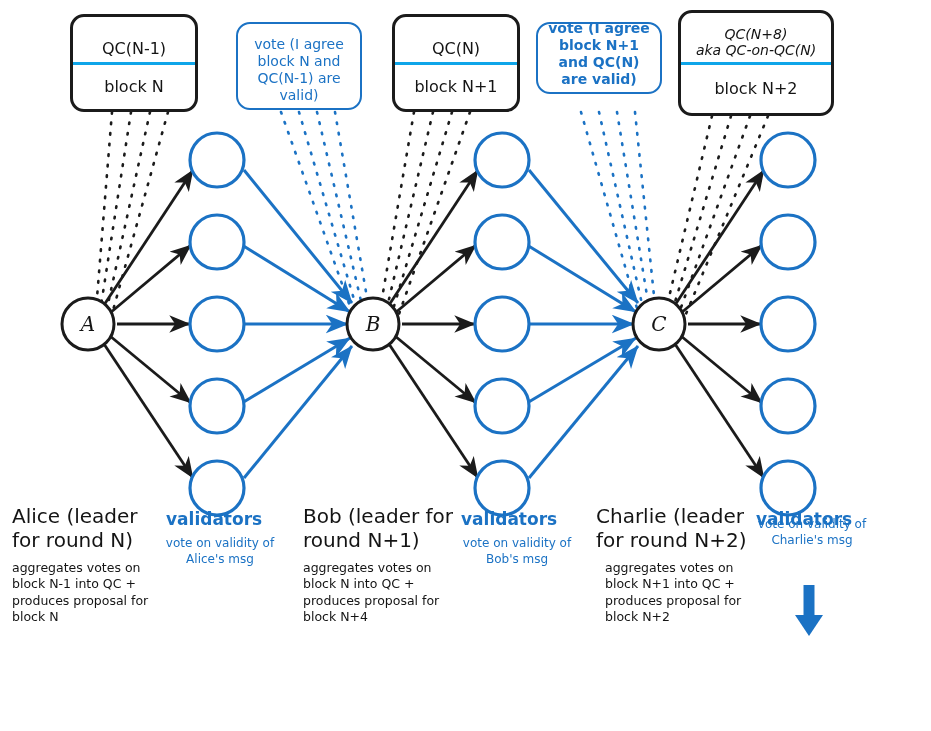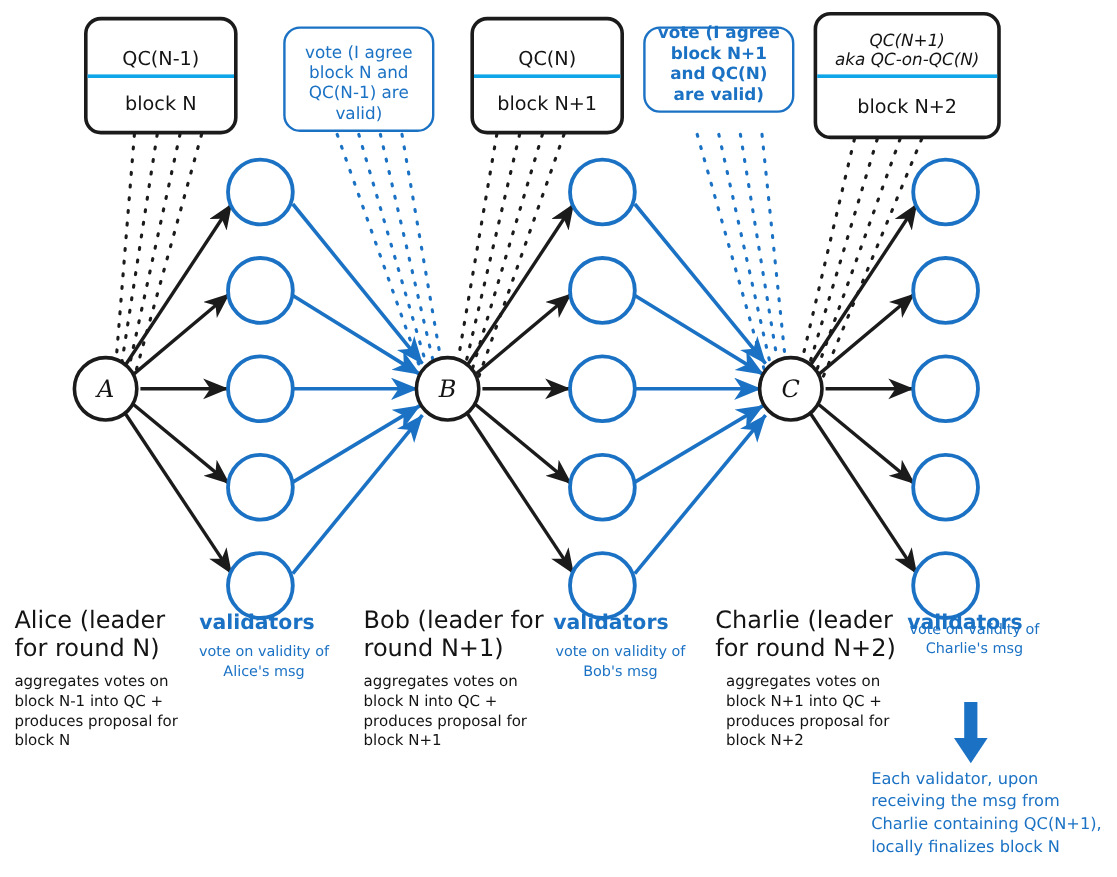--- a/index.html
+++ b/index.html
@@ -163,52 +163,46 @@
     <div class="top">
       <span>QC(N)</span>
     </div>
     <div class="bot">
       <span>block N+1</span>
     </div>
   </div>
 
   <div class="box small" style="left:678px;top:10px;width:156px;height:106px;">
     <div class="top">
-      <span><i>QC(N+1)</i><br><i>aka QC-on-QC(N)</i></span>
+      <span><i>QC(N+8)</i><br><i>aka QC-on-QC(N)</i></span>
     </div>
     <div class="bot">
       <span>block N+2</span>
     </div>
   </div>
 
   <div class="vbox" style="left:236px;top:22px;width:126px;height:88px;">
     <span>vote (I agree block N and QC(N-1) are valid)</span>
   </div>
   <div class="vbox" style="left:536px;top:22px;width:126px;height:72px;font-weight:bold;">
     <span>vote (I agree block N+1 and QC(N) are valid)</span>
   </div>
 
   <div class="lead-title" style="left:12px;top:505px;width:150px;">Alice (leader for round N)</div>
   <div class="lead-sub" style="left:12px;top:560px;width:150px;">aggregates votes on block N-1 into QC + produces proposal for block N</div>
 
   <div class="lead-title" style="left:303px;top:505px;width:160px;">Bob (leader for round N+1)</div>
-  <div class="lead-sub" style="left:303px;top:560px;width:155px;">aggregates votes on block N into QC + produces proposal for block N+1</div>
+  <div class="lead-sub" style="left:303px;top:560px;width:155px;">aggregates votes on block N into QC + produces proposal for block N+4</div>
 
   <div class="lead-title" style="left:596px;top:505px;width:165px;">Charlie (leader for round N+2)</div>
   <div class="lead-sub" style="left:605px;top:560px;width:158px;">aggregates votes on block N+1 into QC + produces proposal for block N+2</div>
 
   <div class="val-title" style="left:166px;top:510px;">validators</div>
   <div class="val-sub" style="left:160px;top:536px;width:120px;">vote on validity of Alice's msg</div>
 
   <div class="val-title" style="left:461px;top:510px;">validators</div>
   <div class="val-sub" style="left:459px;top:536px;width:116px;">vote on validity of Bob's msg</div>
 
   <div class="val-title" style="left:756px;top:510px;">validators</div>
   <div class="val-sub" style="left:748px;top:517px;width:128px;">vote on validity of Charlie's msg</div>
 
-  <div class="final-note" style="left:726px;top:640px;width:200px;">
-    <div>Each validator, upon</div>
-    <div>receiving the msg from</div>
-    <div>Charlie containing QC(N+1),</div>
-    <div>locally finalizes block N</div>
-  </div>
 
 </div>
 
 </body></html>

